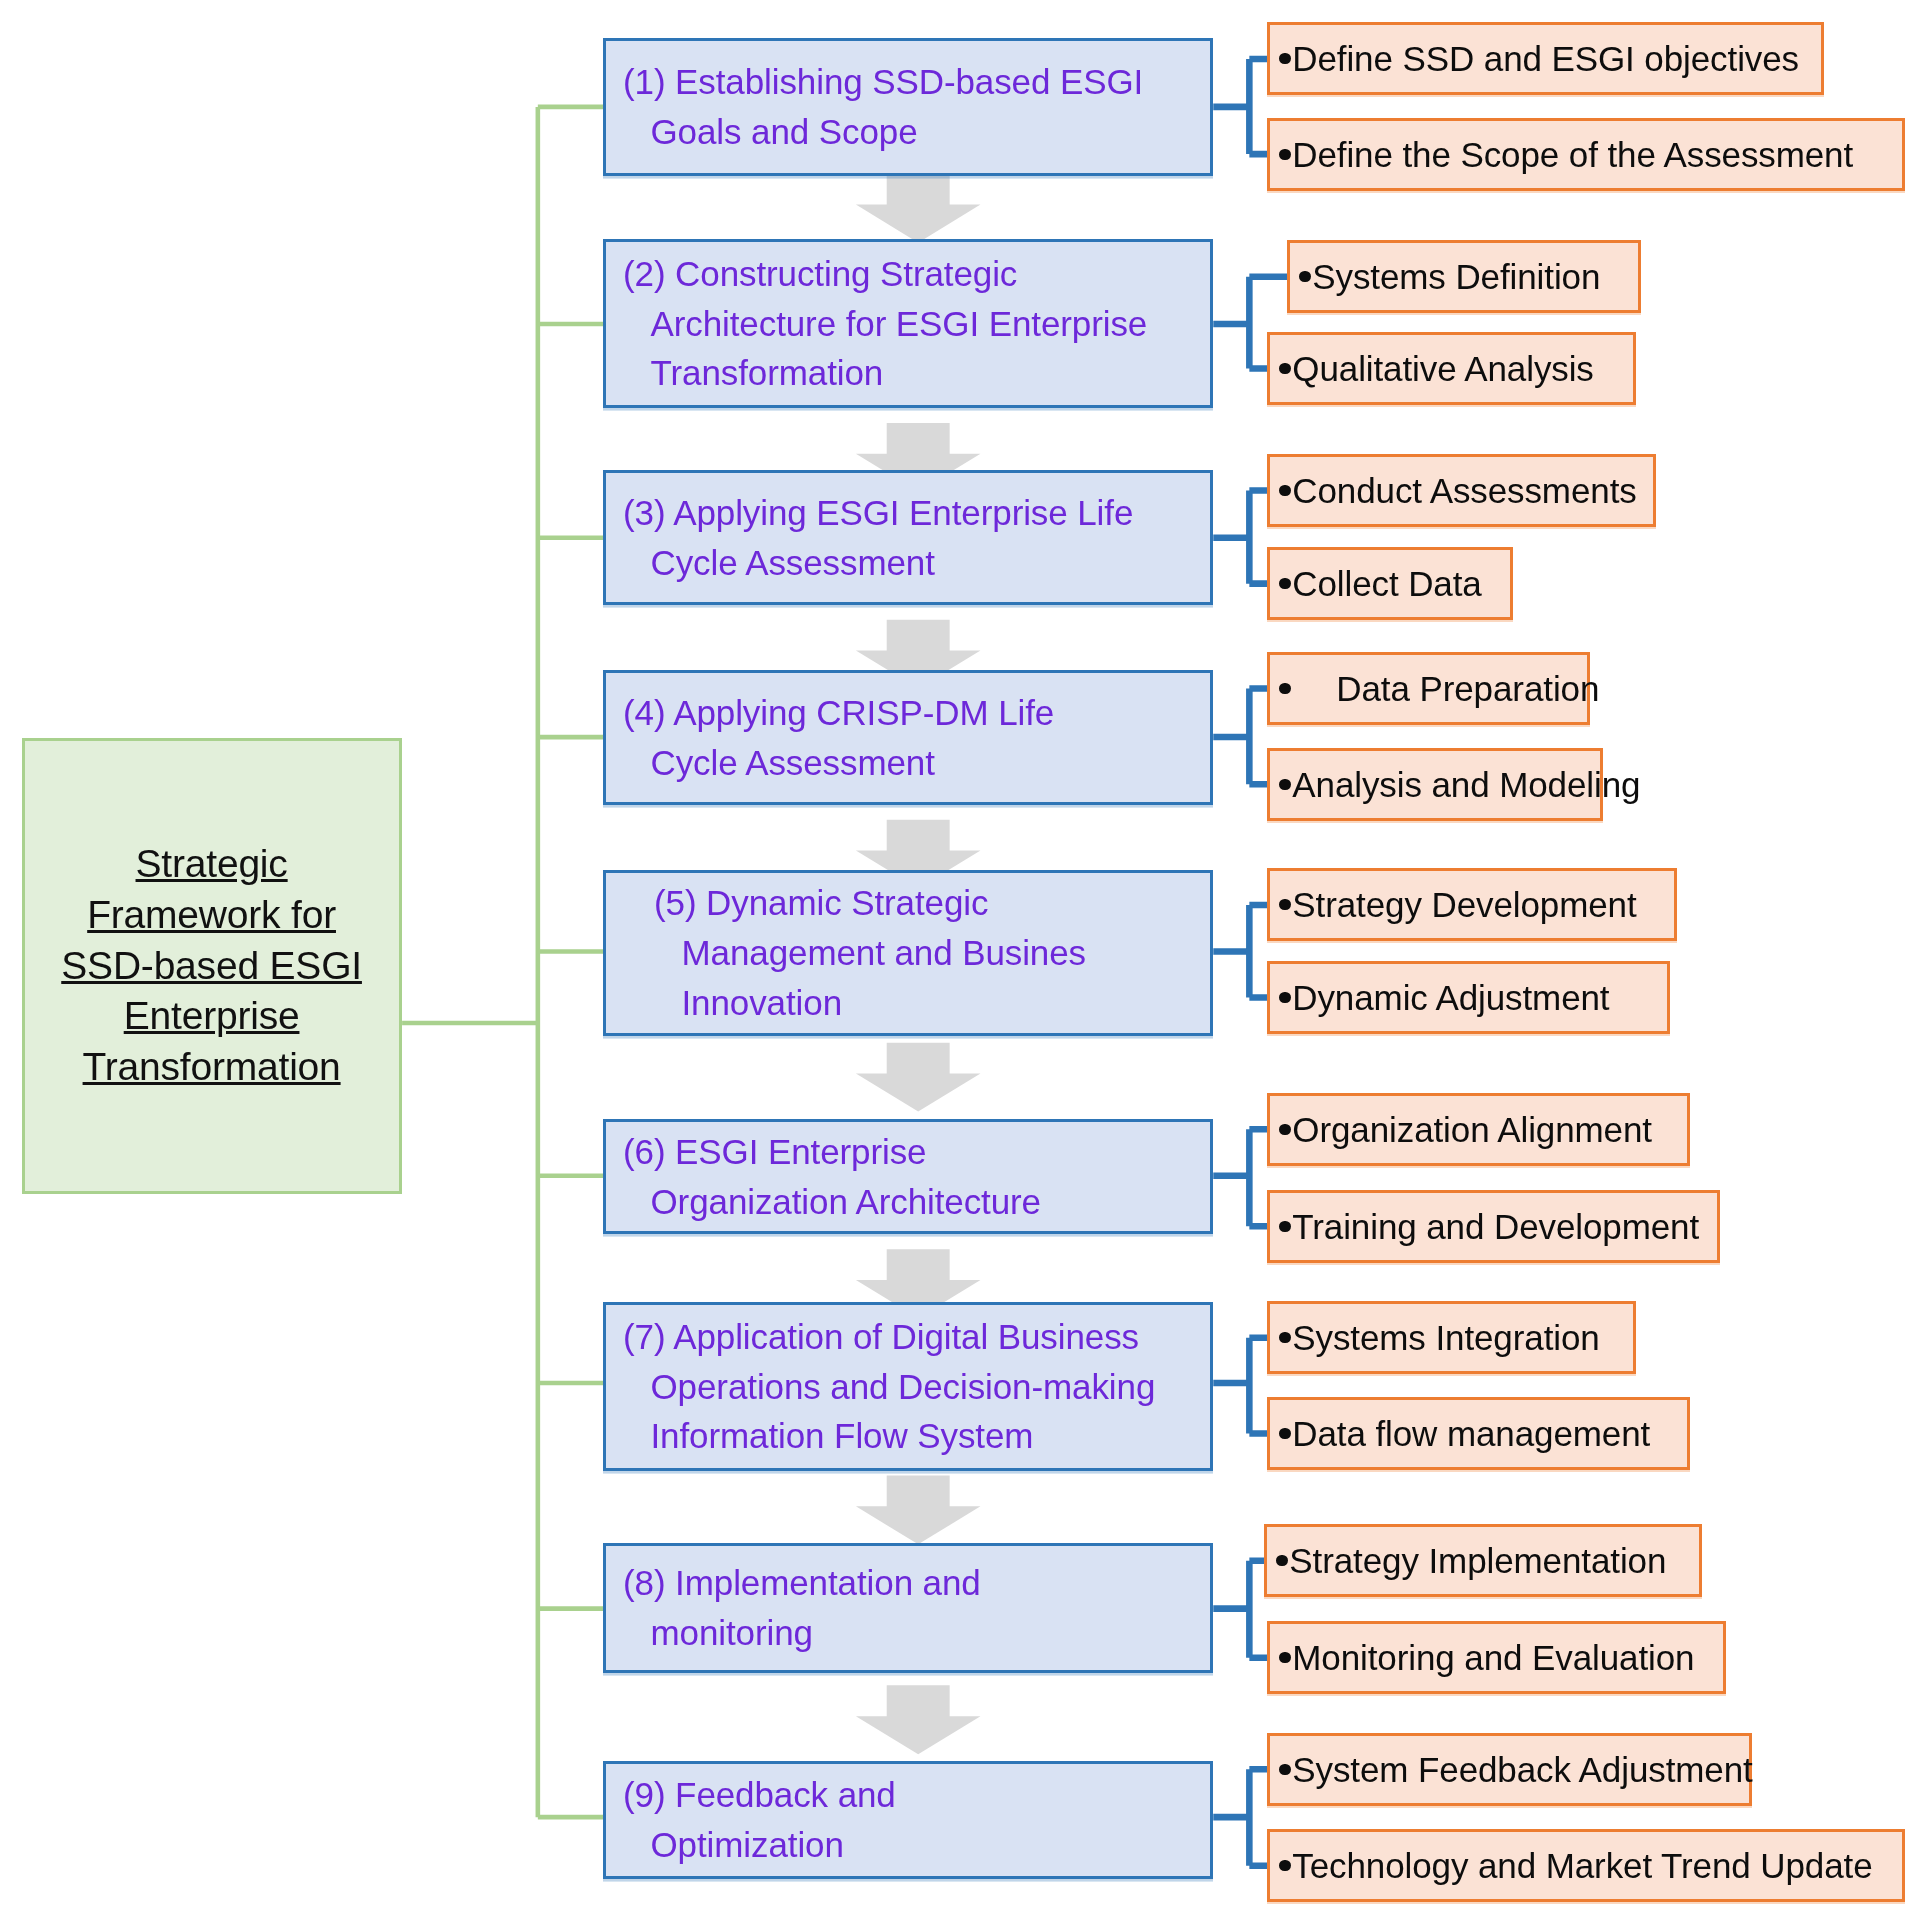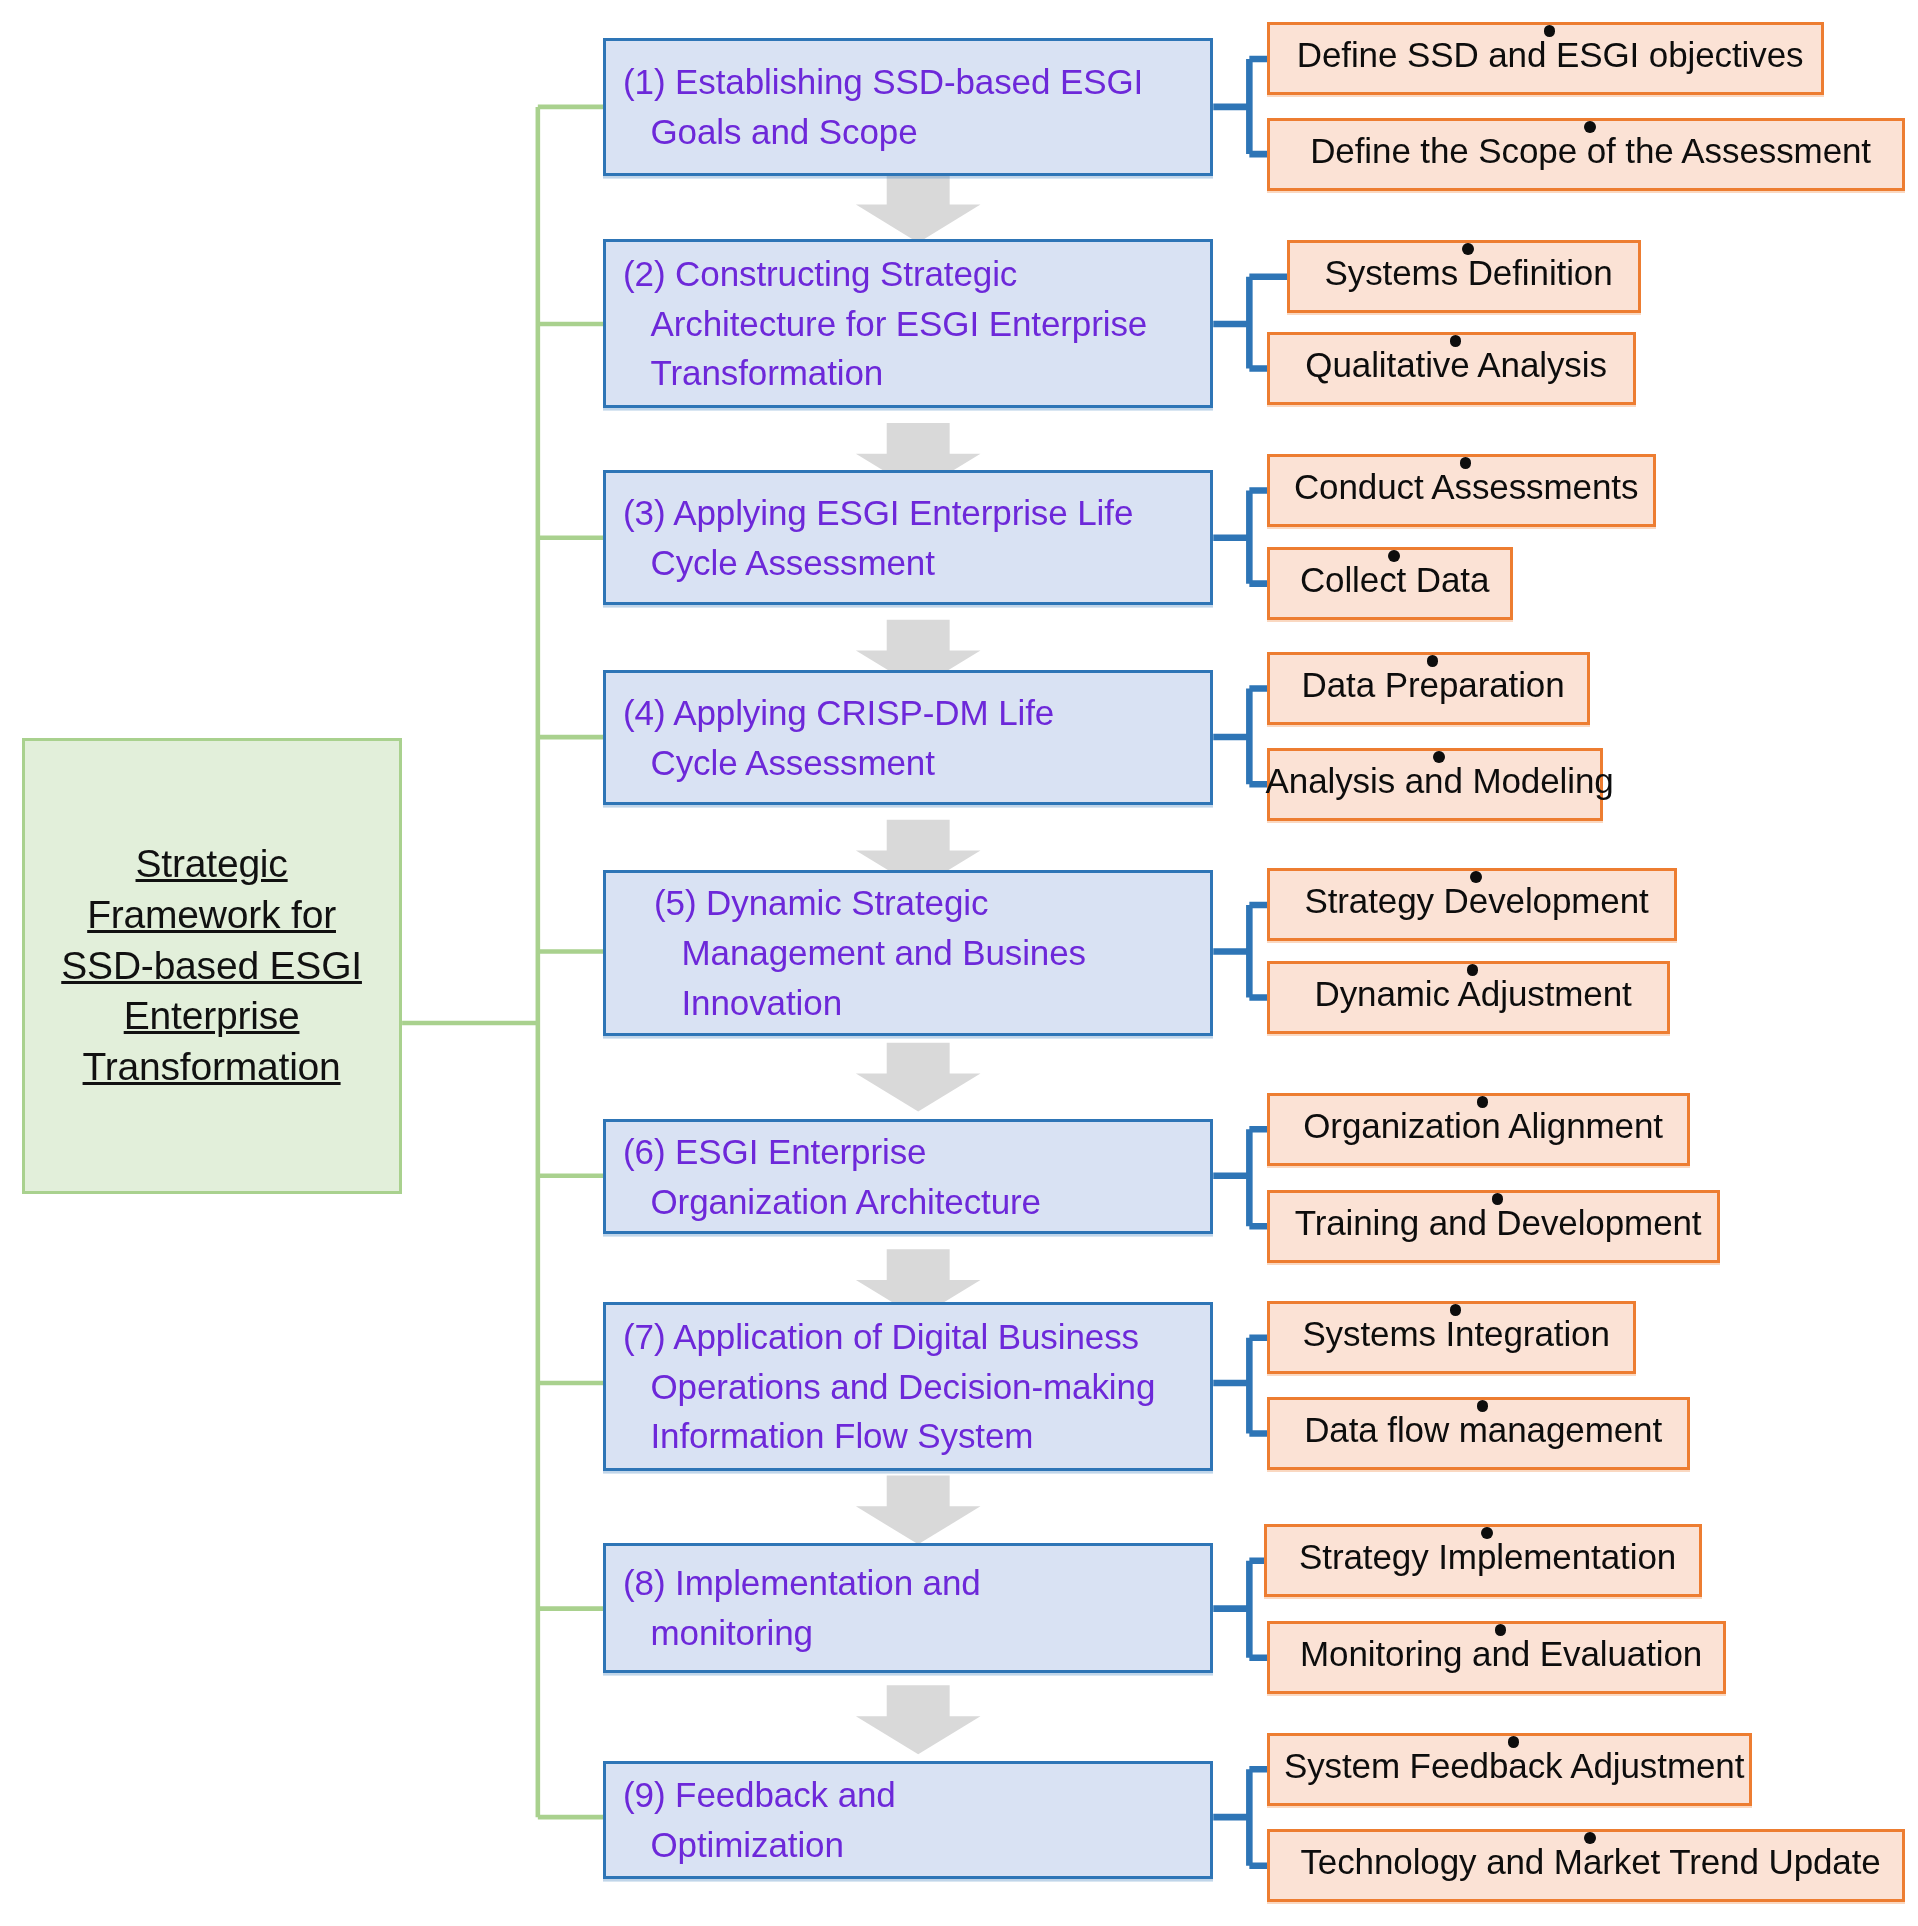--- a/index.html
+++ b/index.html
@@ -78,21 +78,20 @@
   .sub-box {
     position: absolute;
     height: 73px;
     background: #FBE2D5;
     border: 3.9px solid #ED7D31;
     box-sizing: border-box;
     display: flex;
     align-items: center;
     padding-left: 9.2px;
     box-shadow: 0 2px 0 0 rgba(237,125,49,0.30);
-    flex-direction: column;
   }
   .sub-box .bullet {
     width: 11.8px;
     height: 11.8px;
     border-radius: 50%;
     background: #0d0d0d;
     flex: 0 0 auto;
     margin-right: 1.3px;
   }
   .sub-box .sub-text {
@@ -215,21 +214,21 @@
     <span class="bullet"></span>
     <span class="sub-text">Collect Data</span>
   </div>
 
   <div class="step-box" style="top:670px;height:135px;">
     <div class="step-text">
       <span>(4) Applying CRISP-DM Life</span><br>
       <span>Cycle Assessment</span>
     </div>
   </div>
-  <div class="sub-box" style="left:1267px;top:652px;width:323px;">
+  <div class="sub-box" style="left:1267px;top:652px;width:323px;gap:44px;">
     <span class="bullet"></span>
     <span class="sub-text">Data Preparation</span>
   </div>
   <div class="sub-box" style="left:1267px;top:748px;width:336px;">
     <span class="bullet"></span>
     <span class="sub-text">Analysis and Modeling</span>
   </div>
 
   <div class="step-box" style="top:870px;height:166px;padding-left:48px;">
     <div class="step-text">

